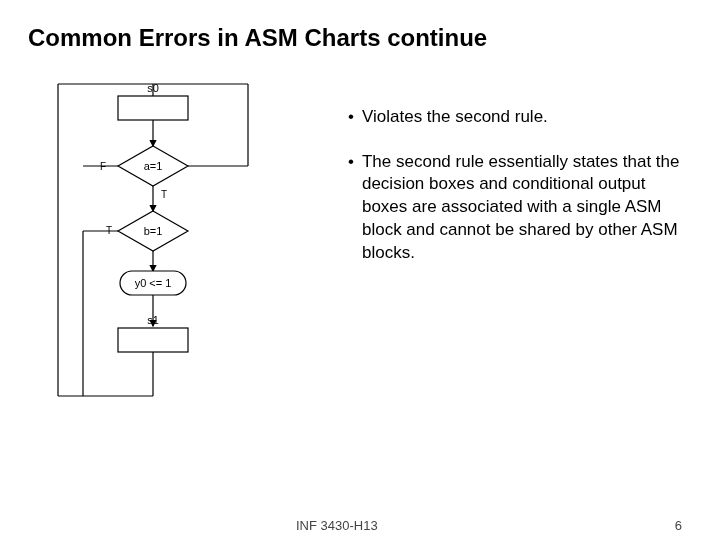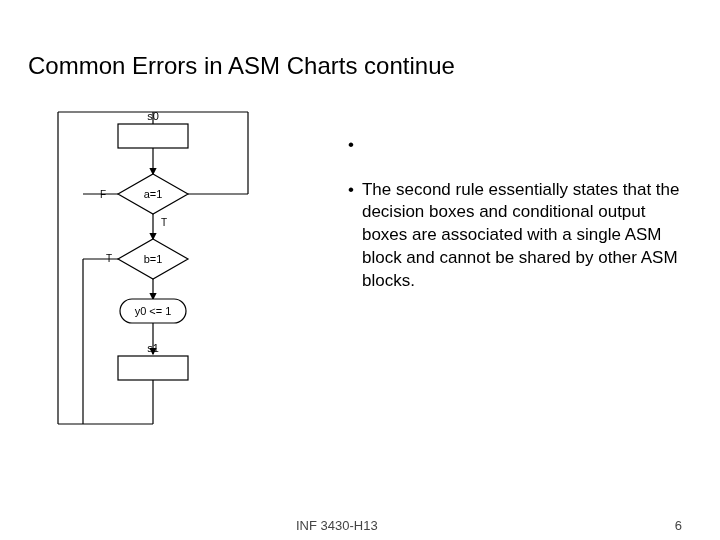--- a/index.html
+++ b/index.html
@@ -1,18 +1,18 @@
 <!DOCTYPE html>
 <html><head>
 <meta charset="utf-8">
 <style>
   * { box-sizing: border-box; margin: 0; padding: 0; }
   html, body { width: 720px; height: 540px; background: #fff; font-family: Verdana, Geneva, sans-serif; color: #000; }
   .slide { width: 720px; height: 540px; position: relative; padding: 24px 28px 0 28px; }
-  .title { font-size: 24px; font-weight: normal; line-height: 1.15; margin-bottom: 24px; margin-top: 28px; }
+  .title { font-size: 24px; font-weight: bold; line-height: 1.15; margin-bottom: 24px; }
   .content { display: flex; gap: 20px; }
   .diagram-col { flex: 0 0 300px; }
   .text-col { flex: 1; padding-top: 30px; }
   .bullet { display: flex; gap: 8px; font-size: 17px; line-height: 1.35; margin-bottom: 22px; }
   .bullet .dot { flex: 0 0 auto; }
   .footer { position: absolute; bottom: 22px; left: 0; width: 720px; font-size: 13px; color: #444; }
   .footer .course { position: absolute; left: 296px; }
   .footer .page { position: absolute; right: 38px; }
   
   .diagram svg { width: 260px; height: 340px; }
@@ -85,20 +85,21 @@
           <line class="asmline" x1="55" y1="320" x2="55" y2="320"></line>
 
           <text class="asmlabel" x="170" y="86" style="display:none"></text>
         </svg>
       </div>
     </div>
 
     <div class="text-col">
       <div class="bullet">
         <span class="dot">•</span>
+        <span>Violates the second rule.</span>
       </div>
       <div class="bullet">
         <span class="dot">•</span>
         <span>The second rule essentially states that the decision boxes and conditional output boxes are associated with a single ASM block and cannot be shared by other ASM blocks.</span>
       </div>
     </div>
 
   </div>
 
   <div class="footer">

